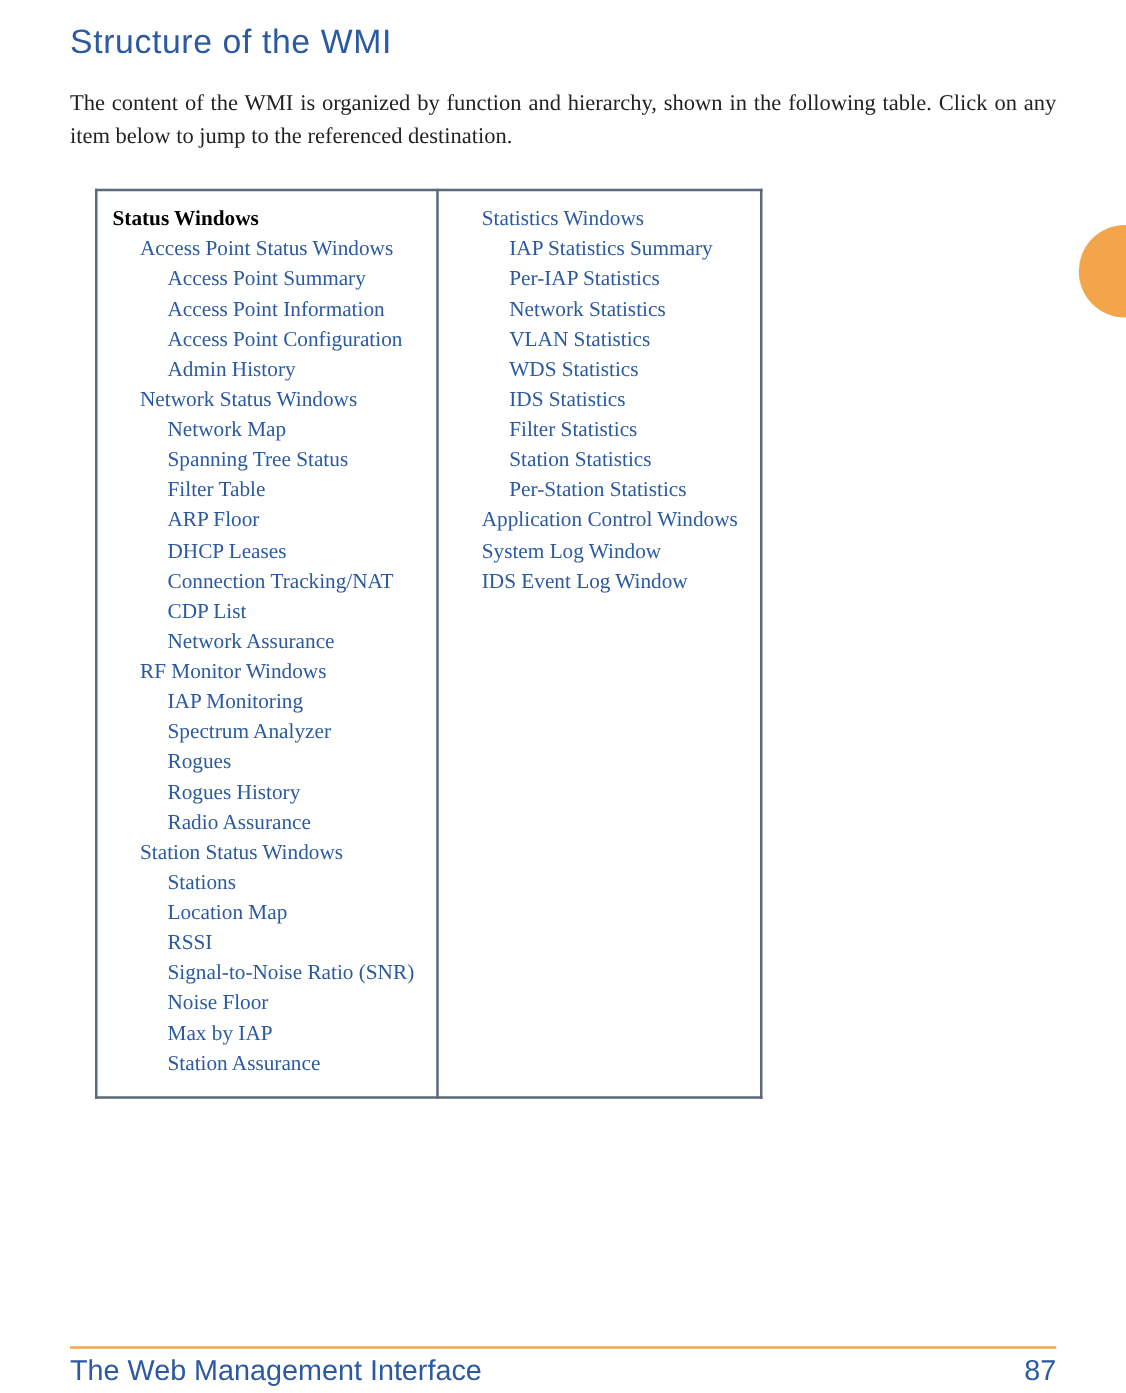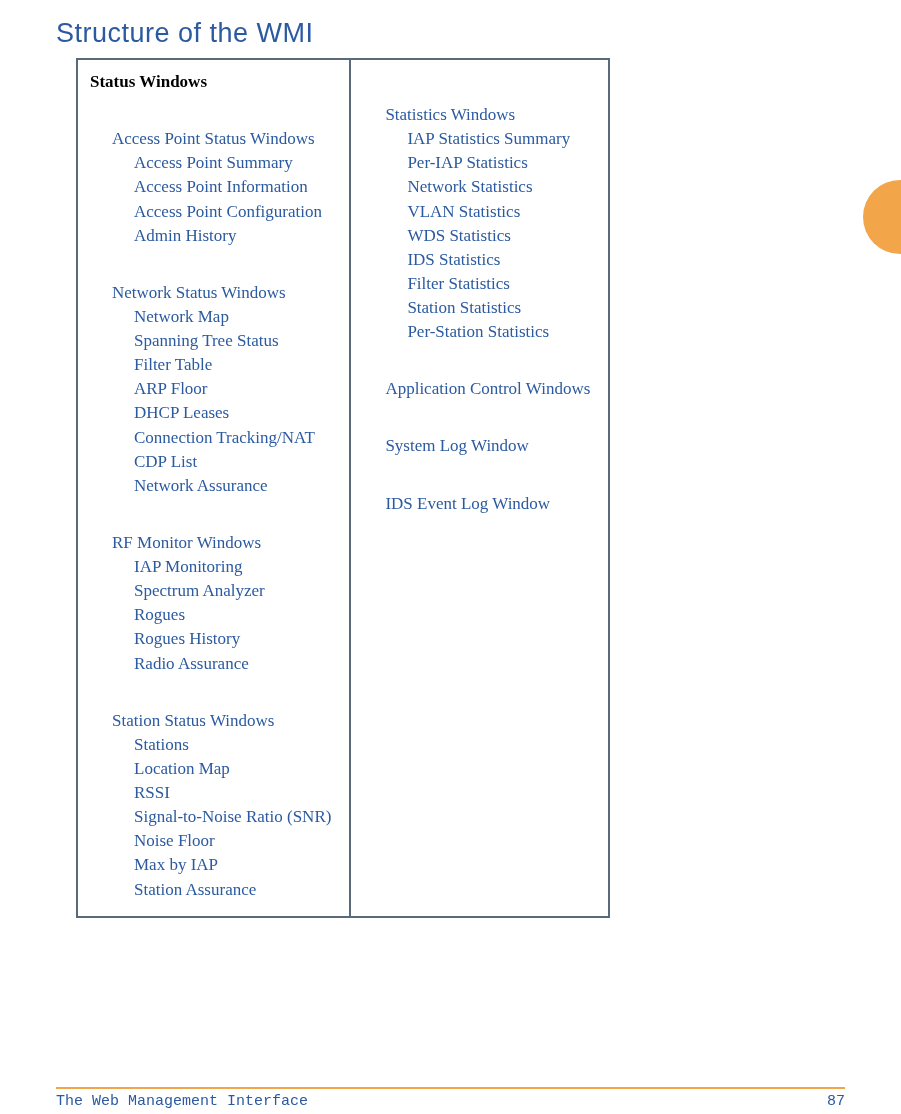--- a/index.html
+++ b/index.html
@@ -24,21 +24,21 @@
     font-style: normal;
     padding: 4px 0 2px 0;
     border-bottom: 2px solid #f3a54a;
     letter-spacing: .2px;
   }
   .section-title {
     color: #2b5aa0;
     font-size: 27px;
     font-weight: 400;
     letter-spacing: .5px;
-    margin: 18px 0 9px 0;
+    margin: 18px 0 20px 0;
     font-family: "Trebuchet MS", "Segoe UI", sans-serif;
   }
   .body-text {
     font-size: 18px;
     color: #222;
     line-height: 1.45;
     text-align: justify;
     margin: 0 0 30px 0;
   }
   .thumb-tab {
@@ -54,45 +54,46 @@
   table.toc {
     border-collapse: collapse;
     margin: 0 0 0 20px;
   }
   table.toc td {
     vertical-align: top;
     border: 2px solid #5a6a7a;
     padding: 10px 18px 14px 12px;
   }
   .lvl0 { font-weight: 700; color: #000000; font-size: 17px; margin-left: 0; }
-  .lvl1 { font-weight: 400; color: #2b5aa0; font-size: 17px; margin-left: 22px; margin-top: 33px; }
+  .lvl1 { font-weight: 400; color: #2b5aa0; font-size: 17px; margin-left: 22px; }
   .lvl2 { font-weight: 400; color: #2b5aa0; font-size: 17px; margin-left: 44px; }
   .toc-line { line-height: 1.42; white-space: nowrap; cursor: pointer; }
   .footer {
     position: absolute;
     bottom: 22px;
     left: 56px;
     right: 56px;
     border-top: 2px solid #f3a54a;
     padding-top: 4px;
     display: flex;
     justify-content: space-between;
     color: #2b5aa0;
-    font-size: 15px;
-    font-family: Liberation Mono, monospace;
+    font-size: 23px;
+    font-family: Liberation Sans, sans-serif;
     align-items: center;
   }
 </style>
 </head>
 <body>
 
 <div class="page">
 
   <div class="section-title">Structure of the WMI</div>
 
+  <p class="body-text">The content of the WMI is organized by function and hierarchy, shown in the following table. Click on any item below to jump to the referenced destination.</p>
 
   <table class="toc">
     <tbody>
         <tr>
       <td id="toc-left-cell">
             <div class="toc-line lvl0">Status Windows</div>
             <div class="toc-line lvl1">Access Point Status Windows</div>
             <div class="toc-line lvl2">Access Point Summary</div>
             <div class="toc-line lvl2">Access Point Information</div>
             <div class="toc-line lvl2">Access Point Configuration</div>

